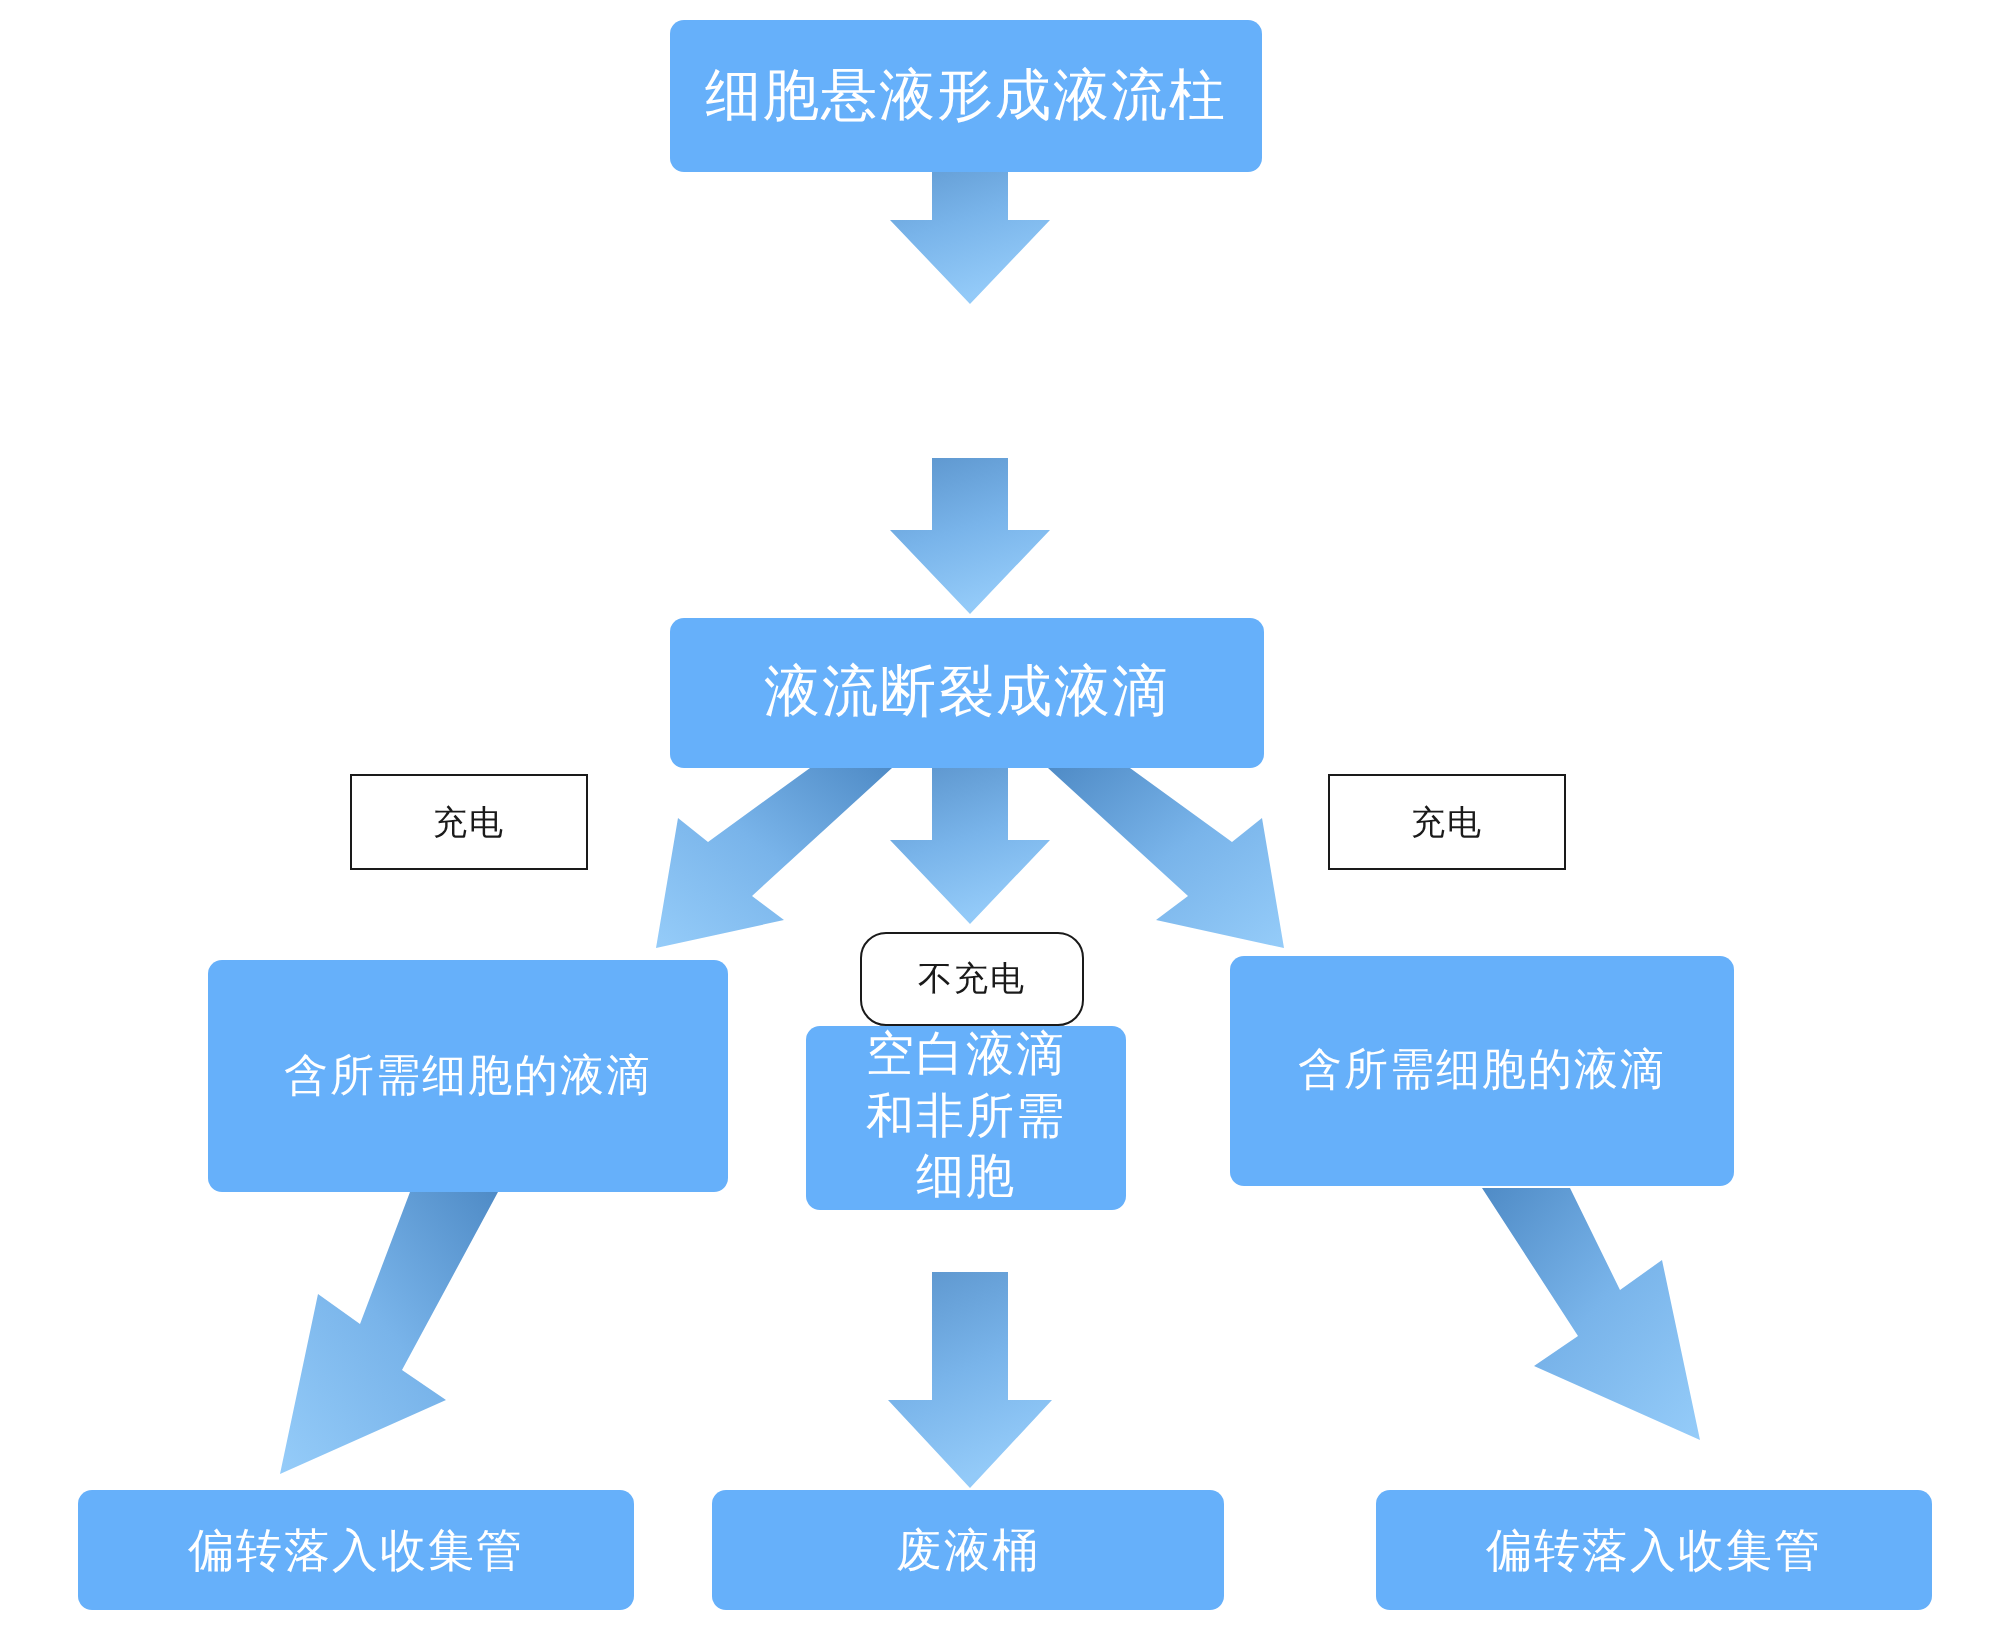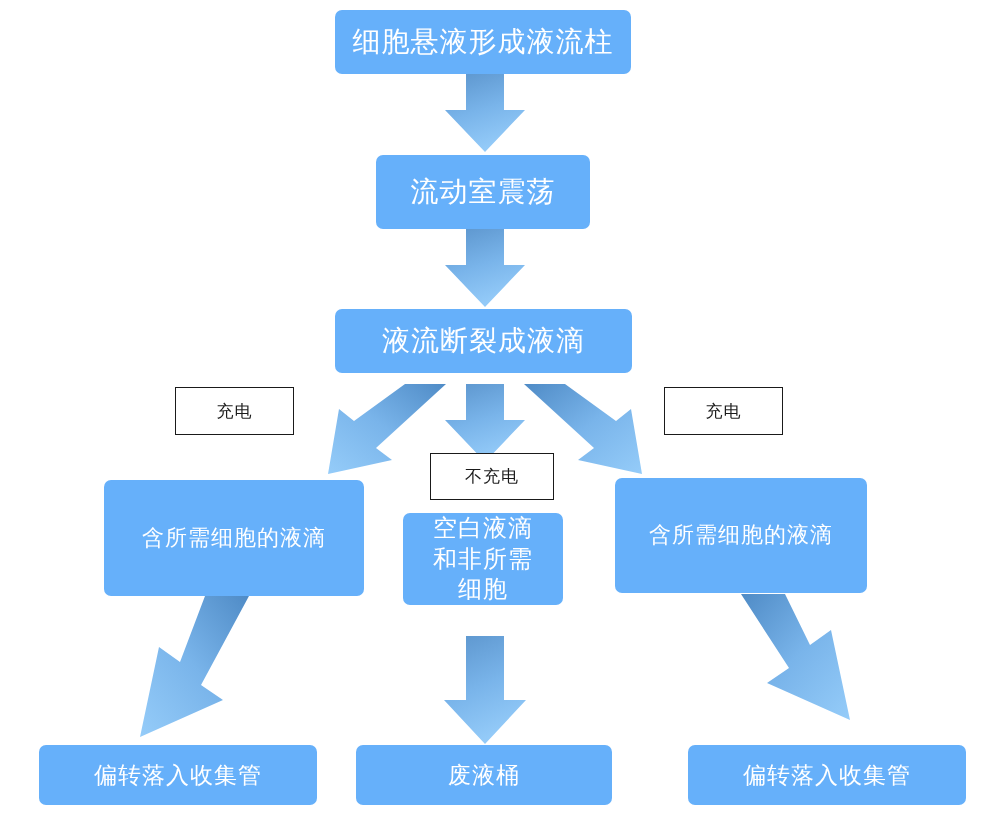--- a/index.html
+++ b/index.html
@@ -90,40 +90,39 @@
 
     <polygon fill="url(#gradDR)" points="524,384 565,384 616,421 631,409 642,474 578,460 594,448"></polygon>
 
     <polygon fill="url(#gradDL)" points="205,596 249,596 201,685 223,700 140,737 159,647 180,662"></polygon>
 
     <polygon fill="url(#gradV)" points="466,636 504,636 504,700 526,700 485,744 444,700 466,700"></polygon>
 
     <polygon fill="url(#gradDR)" points="741,594 785,594 810,645 831,630 850,720 767,683 789,668"></polygon>
   </svg>
 
-  <div class="pbox" style="left:335px;top:10px;width:296px;height:64px;font-size:28px;">细胞悬液形成液流柱</div>
+  <div class="pbox" style="left:335px;top:10px;width:296px;height:76px;font-size:28px;">细胞悬液形成液流柱</div>
 
-  <div class="pbox" style="left:376px;top:155px;width:214px;height:74px;font-size:28px;">流动室震荡</div>
 
-  <div class="pbox" style="left:335px;top:309px;width:297px;height:64px;font-size:28px;">液流断裂成液滴</div>
+  <div class="pbox" style="left:335px;top:309px;width:297px;height:75px;font-size:28px;">液流断裂成液滴</div>
 
   <div class="pbox" style="left:104px;top:480px;width:260px;height:116px;font-size:22px;">含所需细胞的液滴</div>
 
   <div class="pbox" style="left:403px;top:513px;width:160px;height:92px;font-size:24px;line-height:1.28;">空白液滴
 和非所需
 细胞</div>
 
   <div class="pbox" style="left:615px;top:478px;width:252px;height:115px;font-size:22px;">含所需细胞的液滴</div>
 
   <div class="pbox" style="left:39px;top:745px;width:278px;height:60px;font-size:23px;">偏转落入收集管</div>
 
   <div class="pbox" style="left:356px;top:745px;width:256px;height:60px;font-size:23px;">废液桶</div>
 
   <div class="pbox" style="left:688px;top:745px;width:278px;height:60px;font-size:23px;">偏转落入收集管</div>
 
 
   <div class="lbox" style="left:175px;top:387px;width:119px;height:48px;">充电</div>
 
   <div class="lbox" style="left:664px;top:387px;width:119px;height:48px;">充电</div>
 
-  <div class="lbox" style="left:430px;top:453px;width:124px;height:47px;">不充电</div>
+  <div class="lbox" style="left:430px;top:466px;width:112px;height:47px;border-radius:13px;">不充电</div>
 
 </div>
 
 </body></html>

